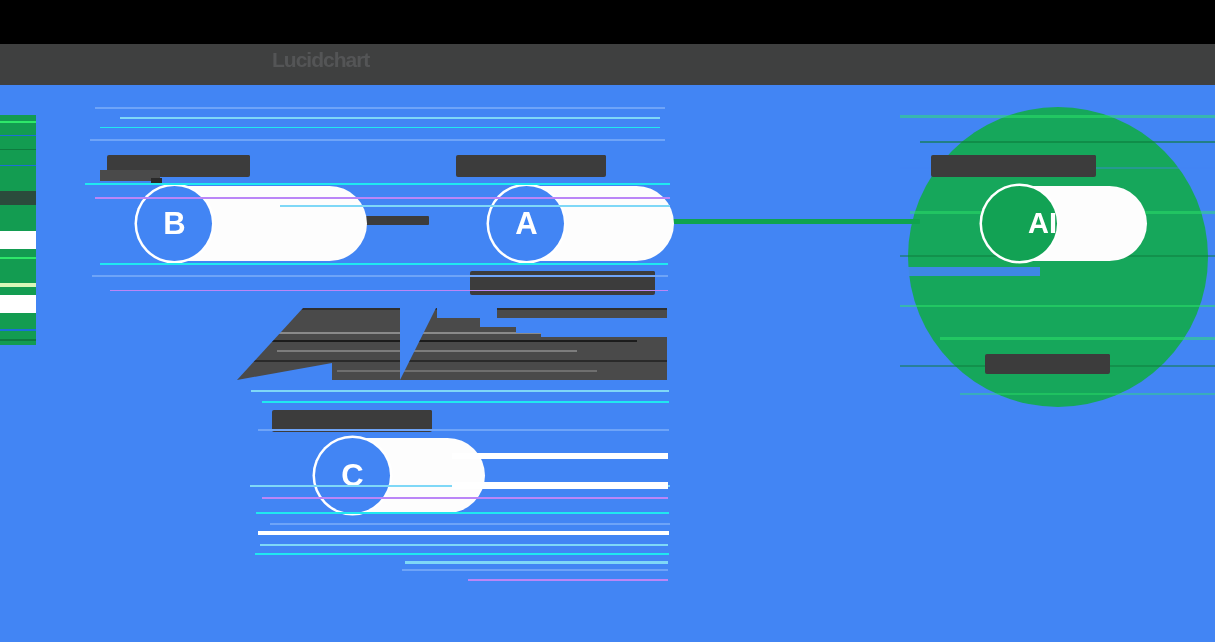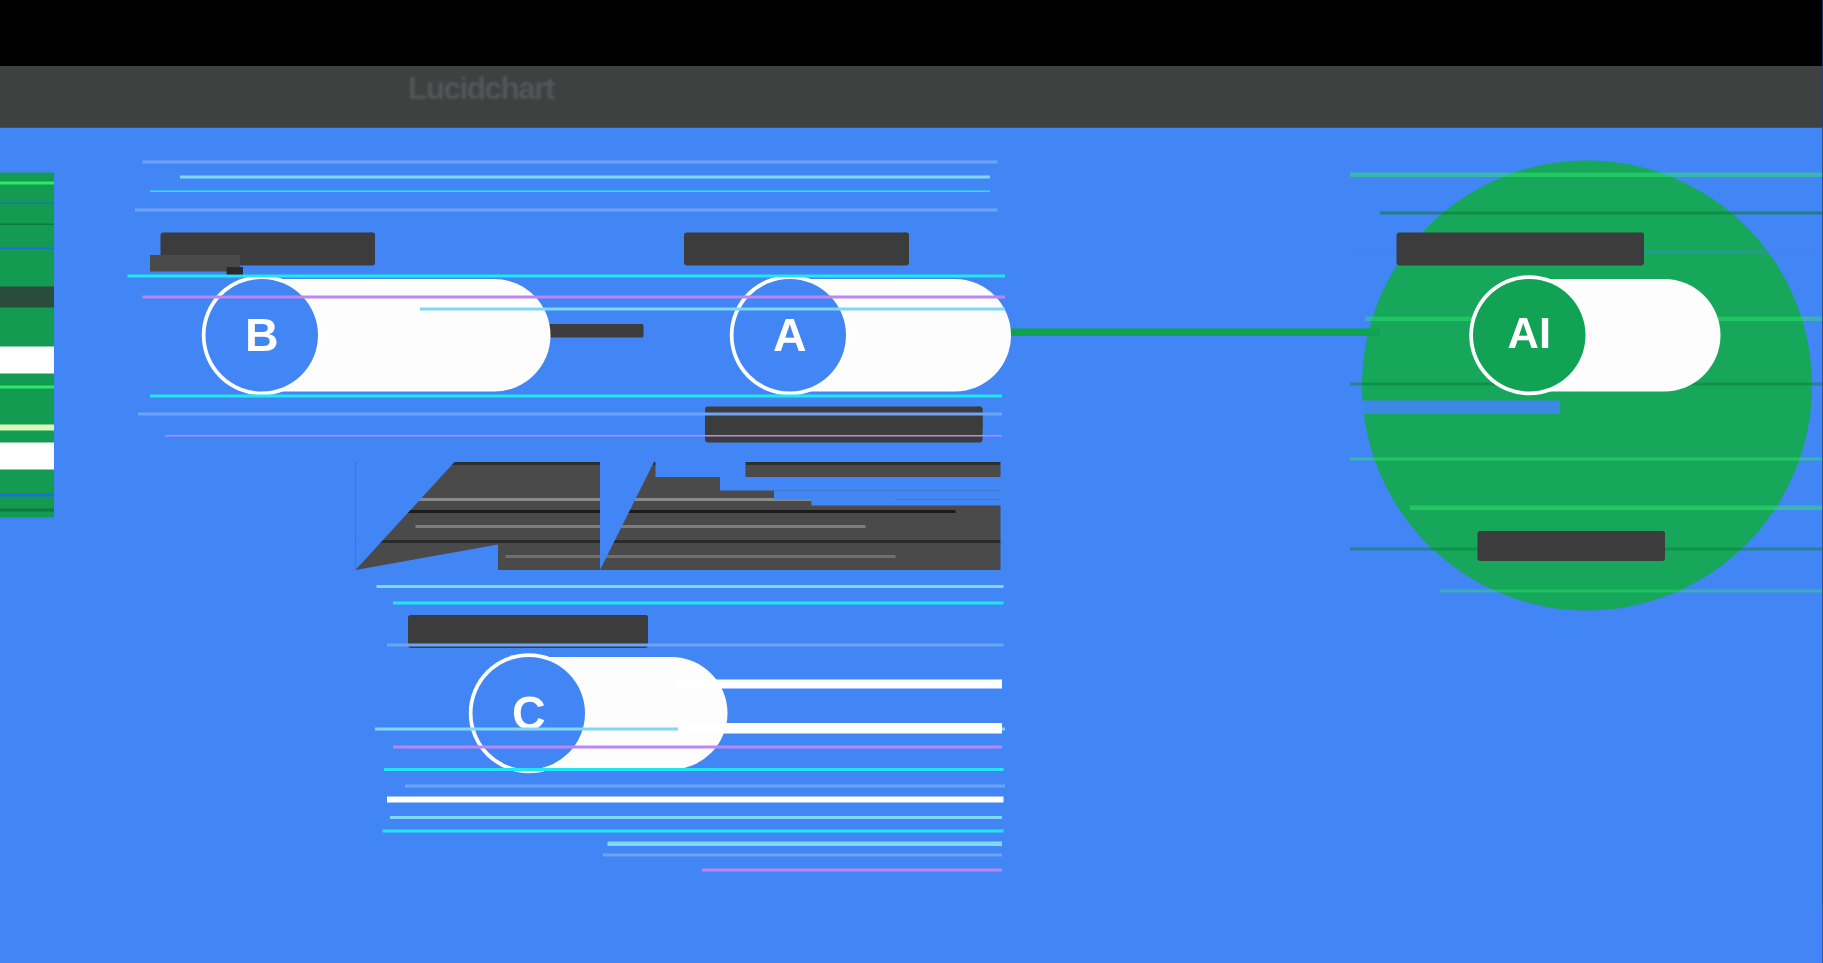--- a/index.html
+++ b/index.html
@@ -29,21 +29,21 @@
   .pill{
     position:absolute;left:0;top:0;height:75px;border-radius:38px;background:#fdfdfd;
   }
   .badge{
     position:absolute;left:0;top:0;width:75px;height:75px;border-radius:50%;
     display:flex;align-items:center;justify-content:center;
     color:#ffffff;font-size:31px;font-weight:700;line-height:1;
     box-shadow:0 0 0 2.5px #ffffff;
   }
   .badge.blue{background:#4285f4;}
-  .badge.green{background:#12a254;}
+  .badge.green{background:#12a254;justify-content:flex-end;}
   .badge.green span{font-size:29px;letter-spacing:0px;}
 
   .label{
     position:absolute;height:22px;
     background:#3c3c3c;
     border-radius:2px;
     color:transparent;font-size:15px;
     overflow:hidden;white-space:nowrap;
     filter:blur(0.5px);
   }

